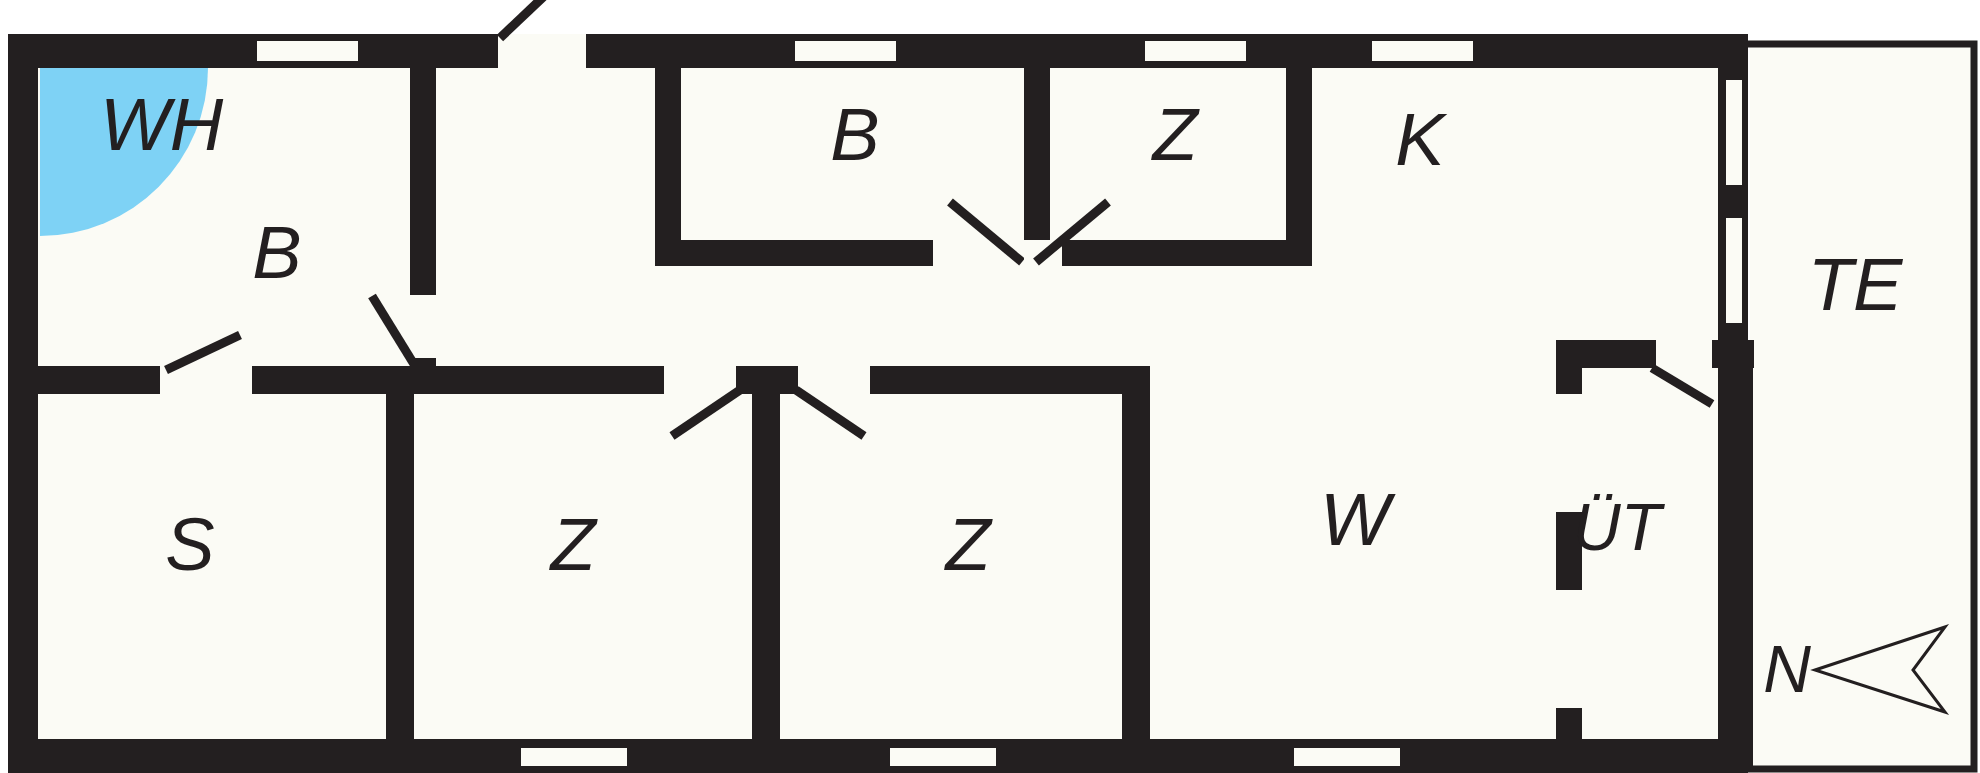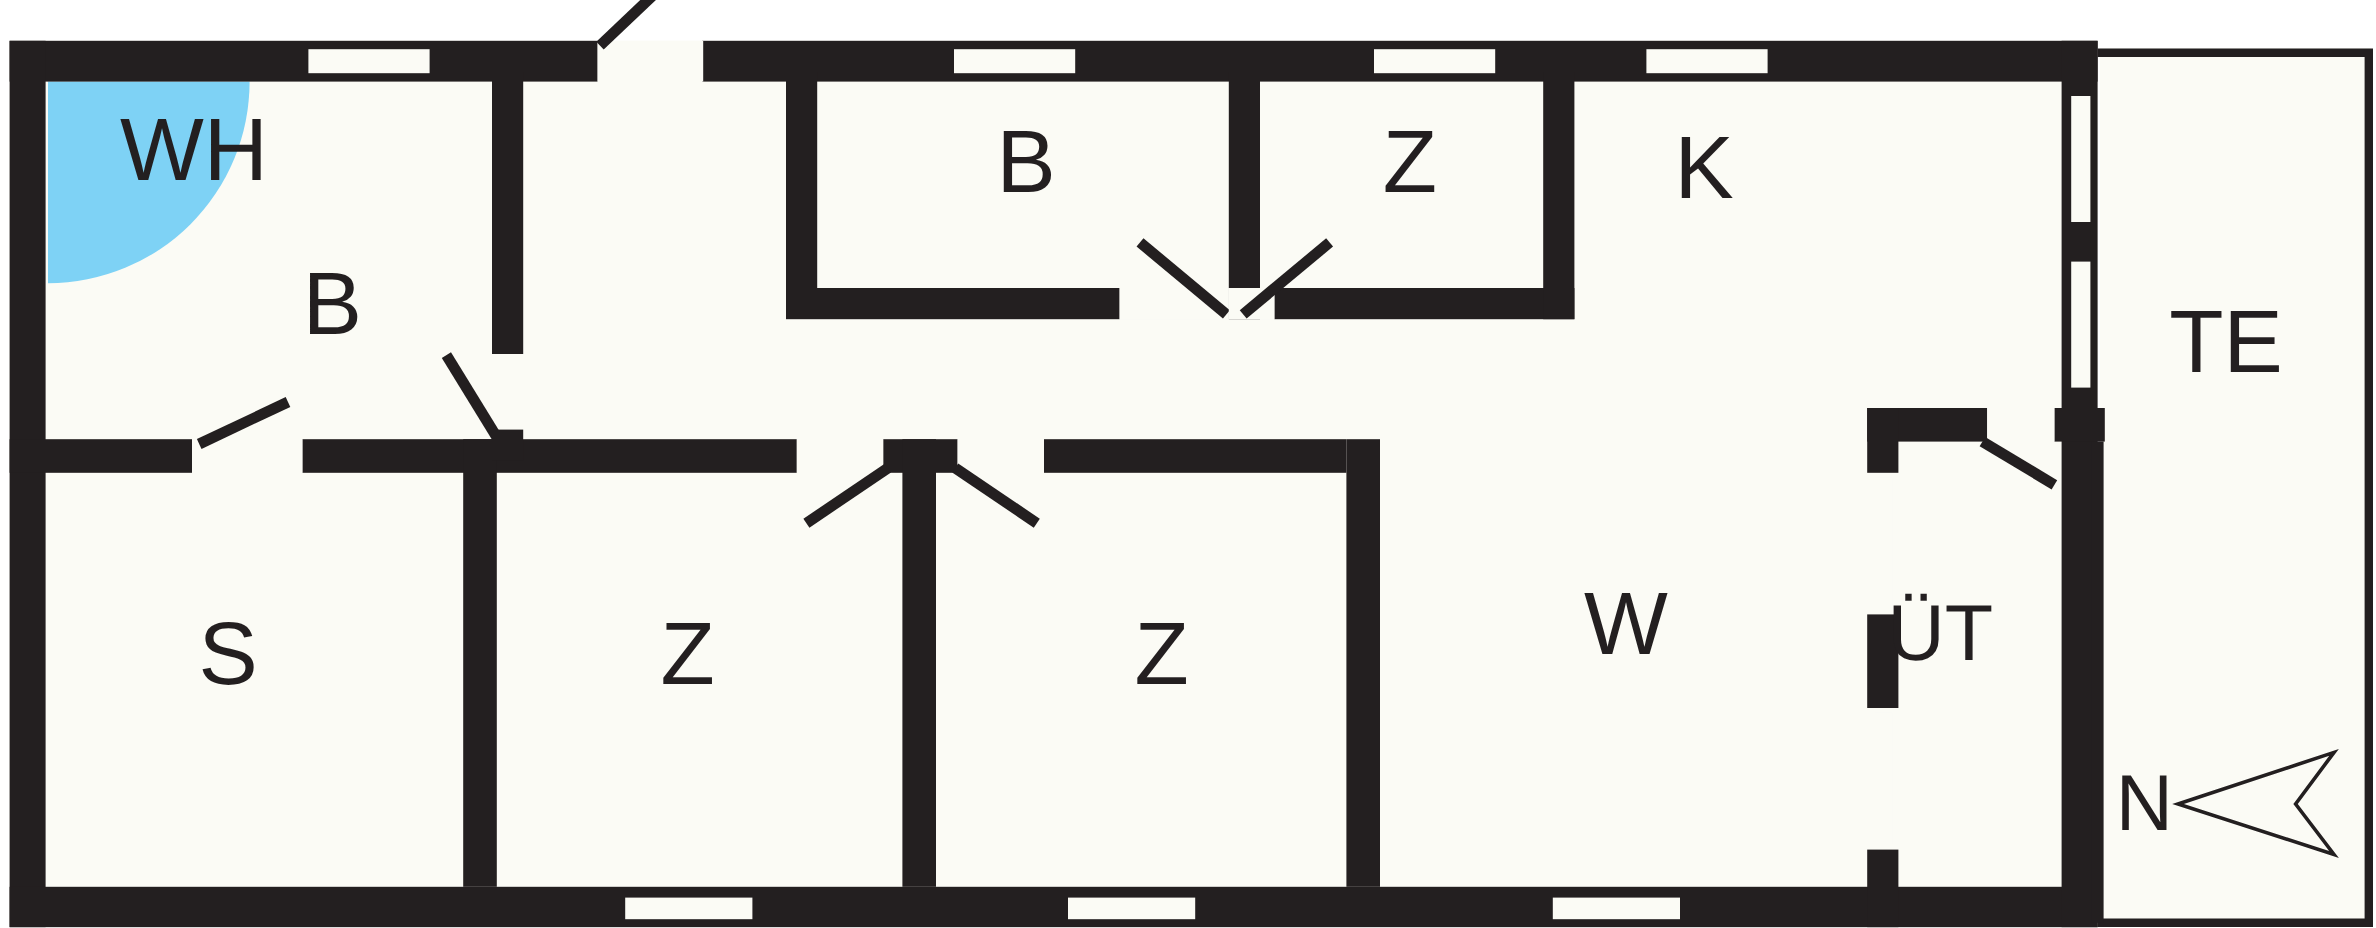--- a/index.html
+++ b/index.html
@@ -8,20 +8,21 @@
     padding: 0;
     background: #ffffff;
     font-family: "Liberation Sans", sans-serif;
   }
   #plan-root {
     position: relative;
     width: 1980px;
     height: 773px;
     background: #ffffff;
     overflow: hidden;
+    font-style: italic;
   }
   #plan-svg {
     display: block;
     width: 1980px;
     height: 773px;
   }
   .room-label {
     font-family: "Liberation Sans", sans-serif;
     font-weight: 400;
     fill: #231f20;

